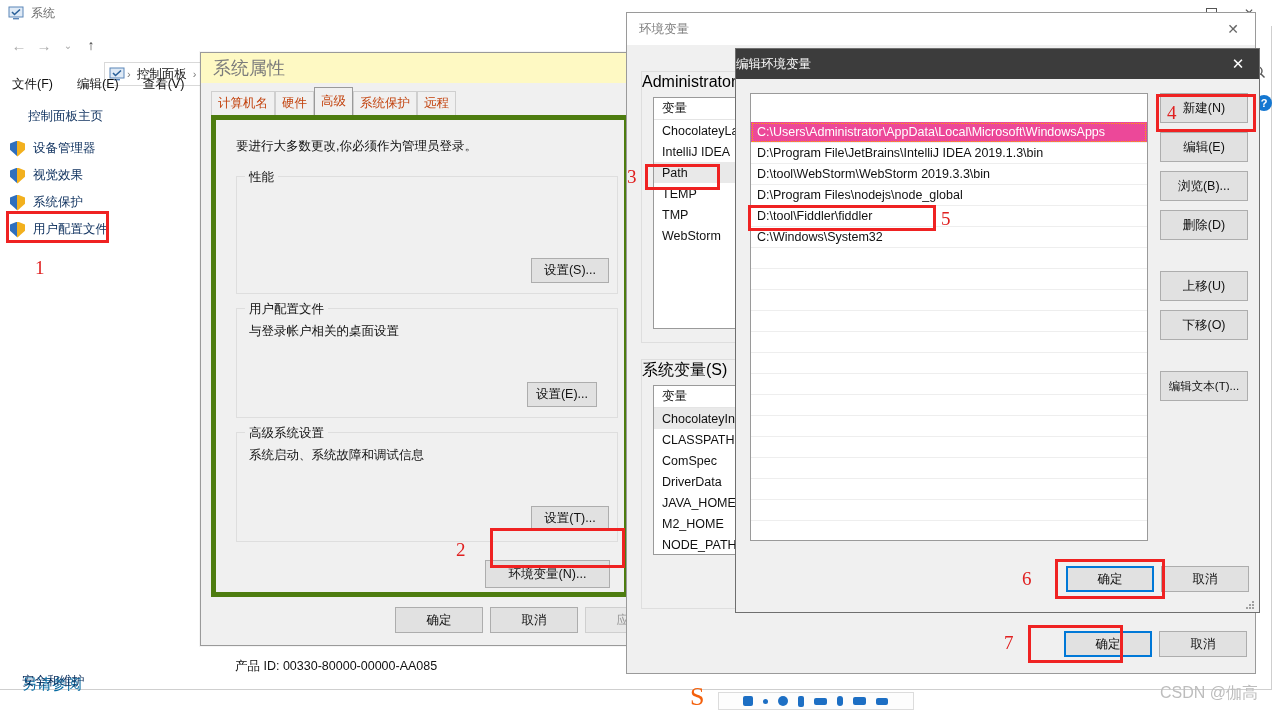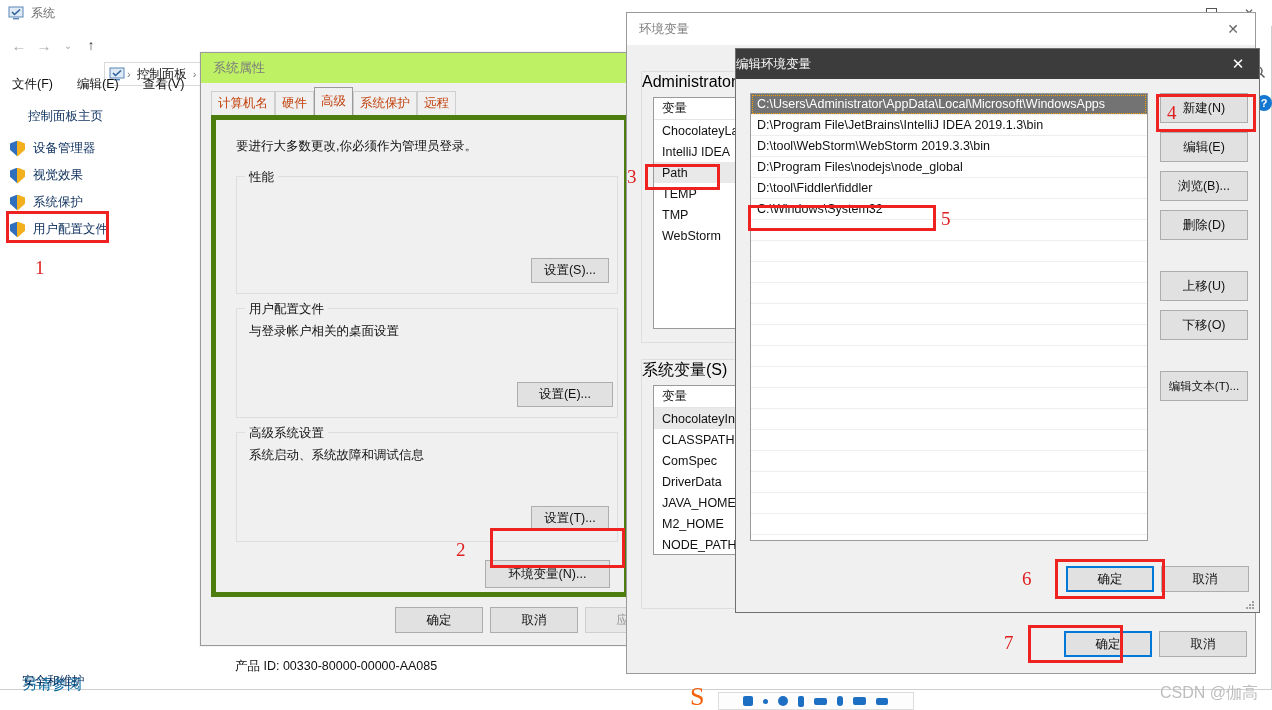--- a/index.html
+++ b/index.html
@@ -64,21 +64,21 @@
   .hl { position: absolute; border: 3px solid #ef2222; }
   .step-num { position: absolute; color: #e02020; font-size: 19px; font-family: "Liberation Serif", serif; }
 
   
   .sysprop {
     position: absolute; left: 200px; top: 52px; width: 440px; height: 594px;
     background: #f0f0f0; border: 1px solid #9a9a9a;
     box-shadow: 0 0 0 1px rgba(0,0,0,.04);
   }
   .sp-title { height: 30px; display:flex; align-items:center; padding-left: 12px;
-              font-size: 13px; color: #7c7c7c; background: #bef264; }
+              font-size: 18px; color: #7c7c7c; background: #fef9c3; }
   .sp-tabstrip { position:absolute; left: 10px; top: 36px; height: 26px; display: flex;
                  align-items: flex-end; }
   .sp-tab { height: 24px; padding: 0 6px; font-size: 12.5px; color: #c2410c;
             border: 1px solid #cfcfcf; border-bottom: none; background: #f0f0f0;
             display:flex; align-items:center; }
   .sp-tab.active { height: 28px; background:#f0f0f0; border-color:#9a9a9a;
                    position: relative; z-index: 3; }
   .sp-body { position: absolute; left: 10px; top: 62px; right: 10px; bottom: 48px;
              background: #f0f0f0; border: 5px solid #4d7c0f; }
   .sp-intro { position:absolute; left: 20px; top: 18px; font-size: 12.5px; color: #111; }
@@ -114,22 +114,22 @@
   .editwin { position: absolute; left: 735px; top: 48px; width: 525px; height: 565px;
              background: #f0f0f0; border: 1px solid #6f6f6f; }
   .ew-title { height: 30px; background: #3c3c3c; color: #ffffff; display:flex;
               align-items:center; padding-left: 0; font-size: 12.5px; }
   .ew-close { position:absolute; right: 0; top: 0; width: 42px; height: 30px;
               display:flex; align-items:center; justify-content:center; color:#fff; font-size:15px; }
   .ew-list { position: absolute; left: 14px; top: 44px; width: 398px; height: 448px;
              background: #ffffff; border: 1px solid #9a9a9a; overflow: hidden; }
   .ew-row { height: 21px; font-size: 12.5px; color: #111; display: flex; align-items: center;
             padding-left: 6px; border-bottom: 1px solid #eeeeee; white-space: nowrap; }
-  .ew-row.selected { background: #737373; color: #ffffff; outline: 1px dotted #ffa000;
-                     outline-offset: -2px; }
+  .ew-row.selected { background: #ec4899; color: #ffffff; outline: 1px dotted #ffa000;
+                     outline-offset: -2px; margin-top: 28px; }
   .ew-btncol { position: absolute; left: 424px; top: 44px; width: 88px; }
   .ew-btn { width: 88px; height: 30px; margin-bottom: 9px; }
   .ew-resize { position:absolute; right: 4px; bottom: 2px; width: 10px; height: 10px;
                color:#9a9a9a; font-size: 9px; }
 
   
   .watermark { position: absolute; right: 14px; top: 683px; font-size: 16px; color: #bdbdbd; }
   .imebar { position:absolute; left: 718px; top: 692px; width: 196px; height: 18px;
             background:#fdfdfd; border: 1px solid #dcdcdc; display:flex; align-items:center;
             padding-left: 24px; gap: 10px; }
@@ -244,21 +244,21 @@
       <div class="sp-intro">要进行大多数更改,你必须作为管理员登录。</div>
 
       <div class="group" style="left:20px; top:56px; width:382px; height:118px;">
         <span class="g-label">性能</span>
         <div class="btn" style="position:absolute; right:8px; bottom:10px; width:78px; height:25px;">设置(S)...</div>
       </div>
 
       <div class="group" style="left:20px; top:188px; width:382px; height:110px;">
         <span class="g-label">用户配置文件</span>
         <span class="g-desc">与登录帐户相关的桌面设置</span>
-        <div class="btn" style="position:absolute; right:4px; bottom:10px; width:96px; height:25px;">设置(E)...</div>
+        <div class="btn" style="position:absolute; right:20px; bottom:10px; width:70px; height:25px;">设置(E)...</div>
       </div>
 
       <div class="group" style="left:20px; top:312px; width:382px; height:110px;">
         <span class="g-label">高级系统设置</span>
         <span class="g-desc">系统启动、系统故障和调试信息</span>
         <div class="btn" style="position:absolute; right:8px; bottom:10px; width:78px; height:25px;">设置(T)...</div>
       </div>
 
       <div class="btn" style="position:absolute; right:14px; top:440px; width:125px; height:28px;">环境变量(N)...</div>
     </div>

